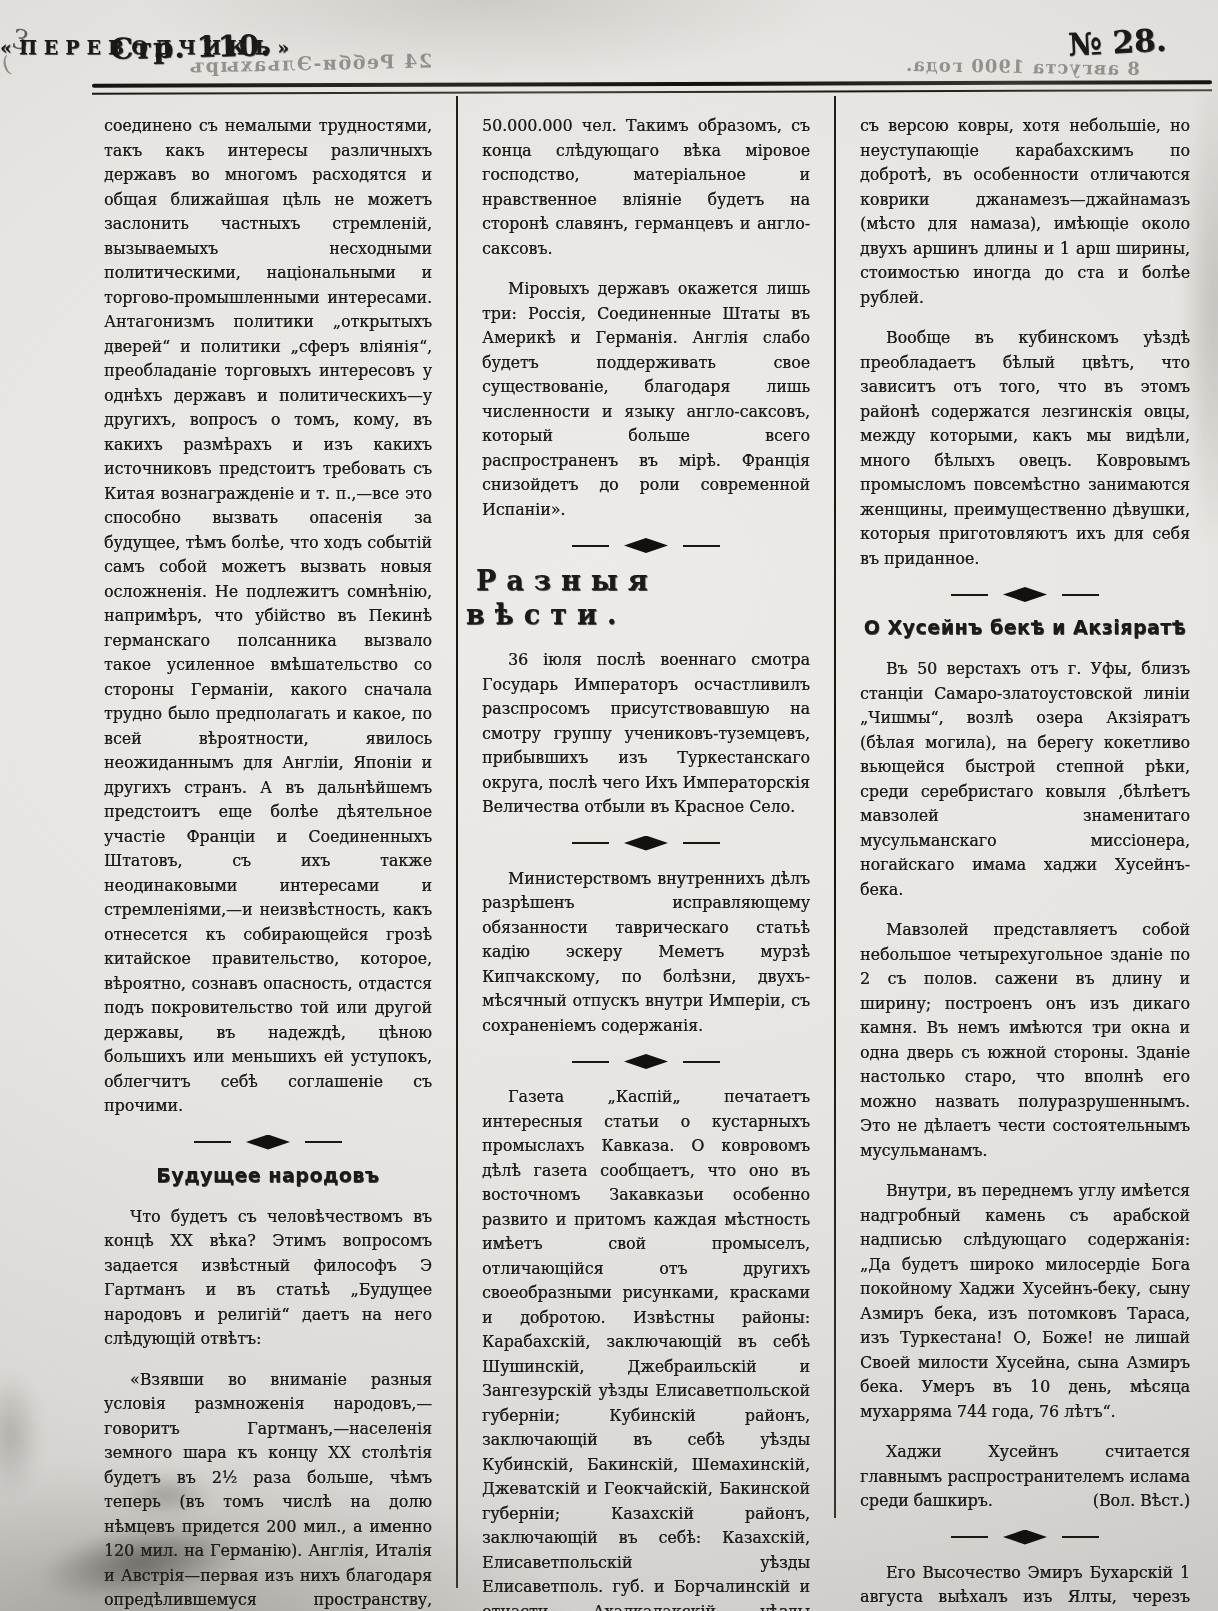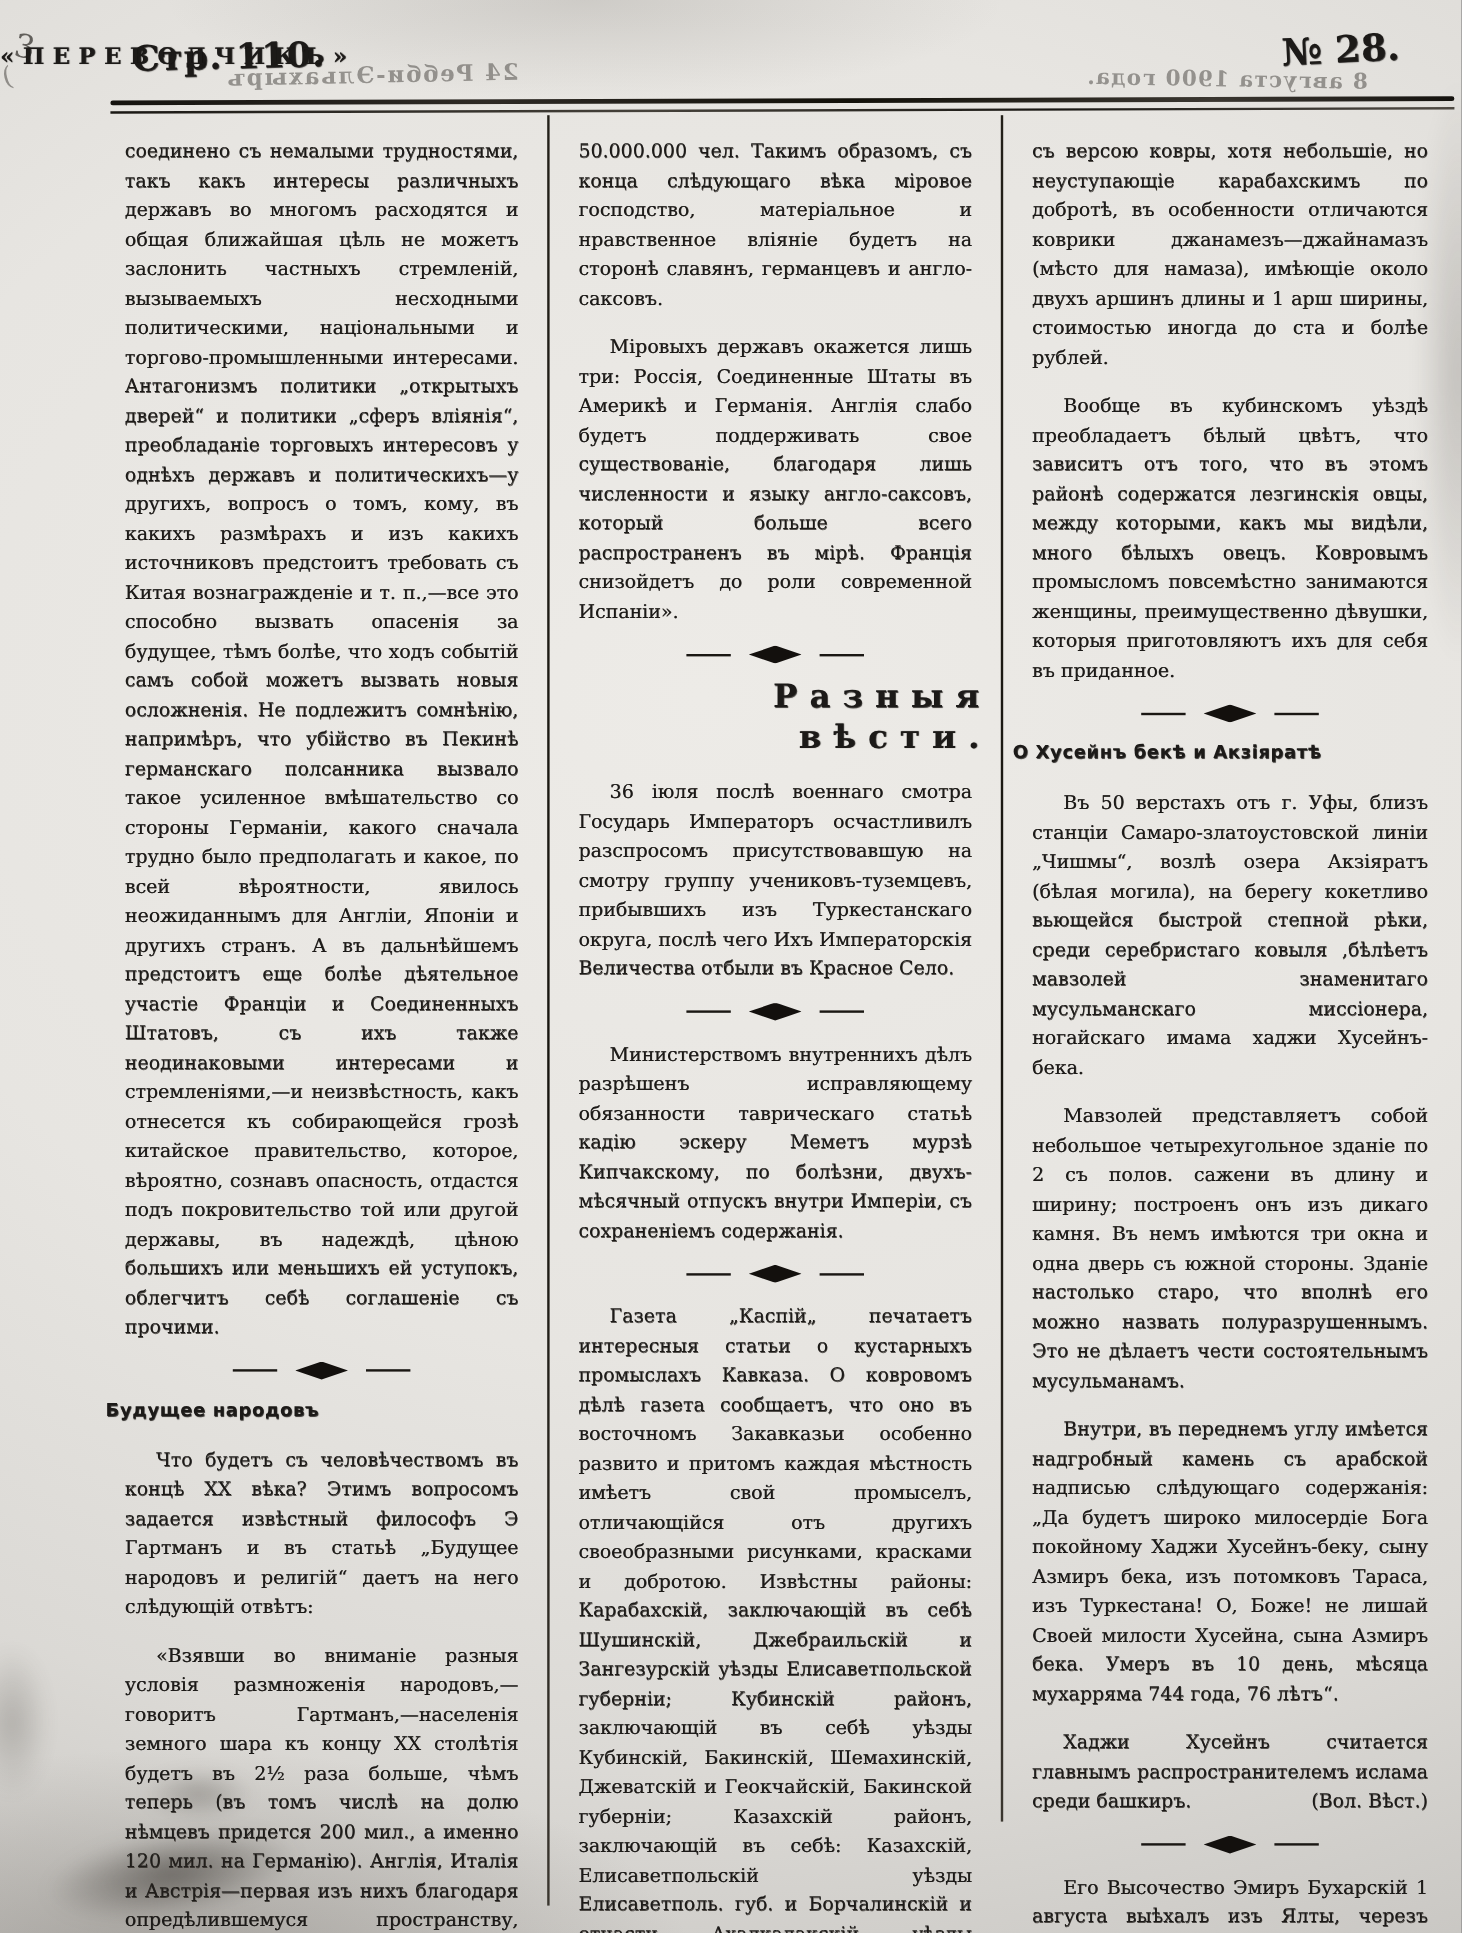--- a/index.html
+++ b/index.html
@@ -27,22 +27,22 @@
   .content{position:absolute;top:98px;left:88px;width:1120px;}
   .col{position:absolute;top:0;width:360px;text-align:justify;font-size:15.8px;line-height:24.5px;text-shadow:0.35px 0.35px 0.45px rgba(28,24,20,.72);}
   .col-0{left:0;}
   .col-1{left:378px;}
   .col-2{left:756px;width:362px;}
   .vrule{position:absolute;width:2px;background:linear-gradient(180deg,#232019 0%,#17150f 55%,#3a362f 100%);}
   .vrule-1{left:368px;top:-2px;height:1492px;}
   .vrule-2{left:746px;top:-2px;height:1422px;}
   .para{margin:16px;}
   .para.ind{text-indent:26px;}
-  .head-sans{font-family:"DejaVu Sans",sans-serif;font-weight:bold;text-align:left;font-size:15px;line-height:28px;margin:6px 0 9px;letter-spacing:0.5px;text-shadow:0.5px 0.5px 0.6px rgba(20,18,15,.8);}
-  .head-spaced{font-weight:bold;text-align:right;font-size:27px;line-height:34px;letter-spacing:10px;text-indent:10px;margin:10px 0 13px;text-shadow:0.6px 0.6px 0.7px rgba(20,18,15,.8);}
+  .head-sans{font-family:"DejaVu Sans",sans-serif;font-weight:bold;text-align:center;font-size:19px;line-height:28px;margin:6px 0 9px;letter-spacing:0.5px;text-shadow:0.5px 0.5px 0.6px rgba(20,18,15,.8);}
+  .head-spaced{font-weight:bold;text-align:left;font-size:27px;line-height:34px;letter-spacing:10px;text-indent:10px;margin:10px 0 13px;text-shadow:0.6px 0.6px 0.7px rgba(20,18,15,.8);}
   .divider{display:flex;align-items:center;justify-content:center;gap:15px;margin:12px 0 11px;}
   .divider .dash{width:37px;height:2px;background:#1a1713;}
   .divider .diamond{width:44px;height:15px;background:#13100d;clip-path:polygon(50% 0%,100% 50%,50% 100%,0% 50%);}
   .source{float:right;}
   
   .stain{position:absolute;border-radius:50%;filter:blur(7px);background:radial-gradient(ellipse,rgba(42,38,33,0.55),rgba(42,38,33,0) 70%);}
   .stain-1{left:36px;top:1526px;width:215px;height:72px;transform:rotate(-9deg);}
   .stain-2{left:118px;top:1474px;width:95px;height:42px;opacity:.55;}
   .stain-3{left:-22px;top:1370px;width:64px;height:130px;opacity:.4;}
   .stain-4{left:1180px;top:60px;width:70px;height:500px;opacity:.35;}

